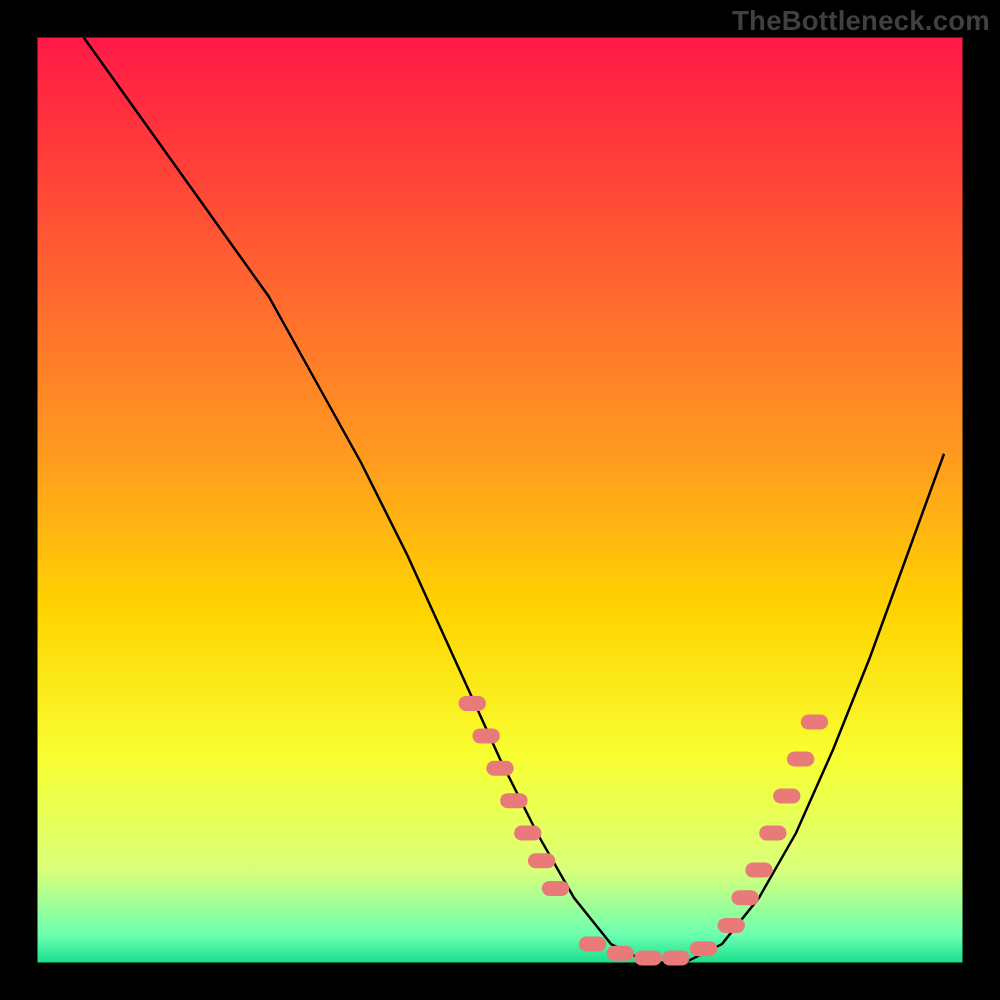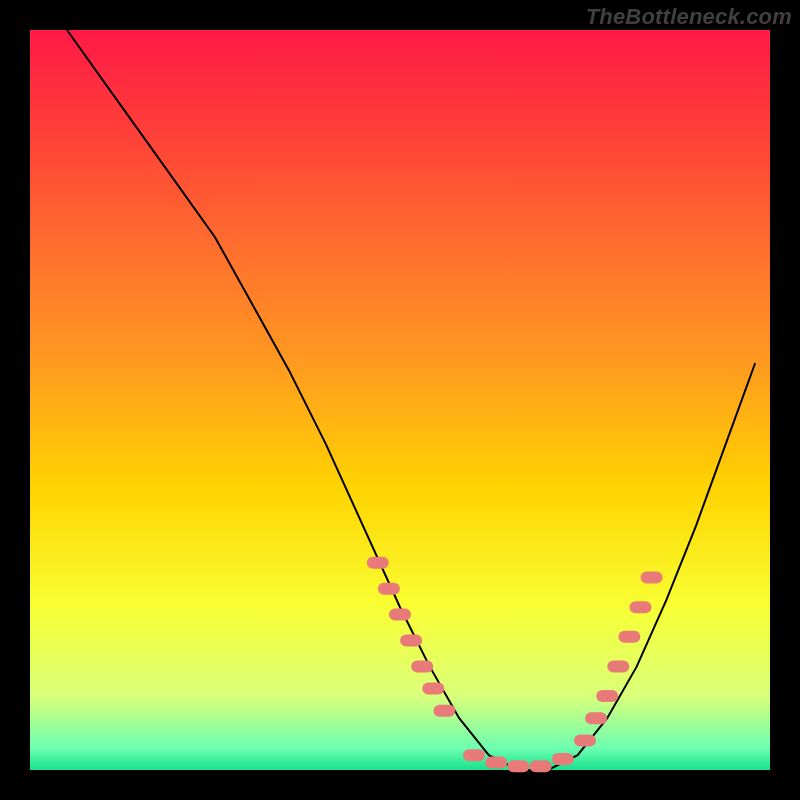--- a/index.html
+++ b/index.html
@@ -8,21 +8,20 @@
     width: 800px;
     height: 800px;
     background: #000;
     overflow: hidden;
   }
   .stage {
     position: relative;
     width: 800px;
     height: 575px;
     background: #000;
-    font-style: italic;
   }
   .watermark {
     position: absolute;
     top: 4px;
     right: 8px;
     font-family: Arial, Helvetica, sans-serif;
     font-size: 22px;
     font-weight: bold;
     letter-spacing: 0.2px;
     color: #404040;

